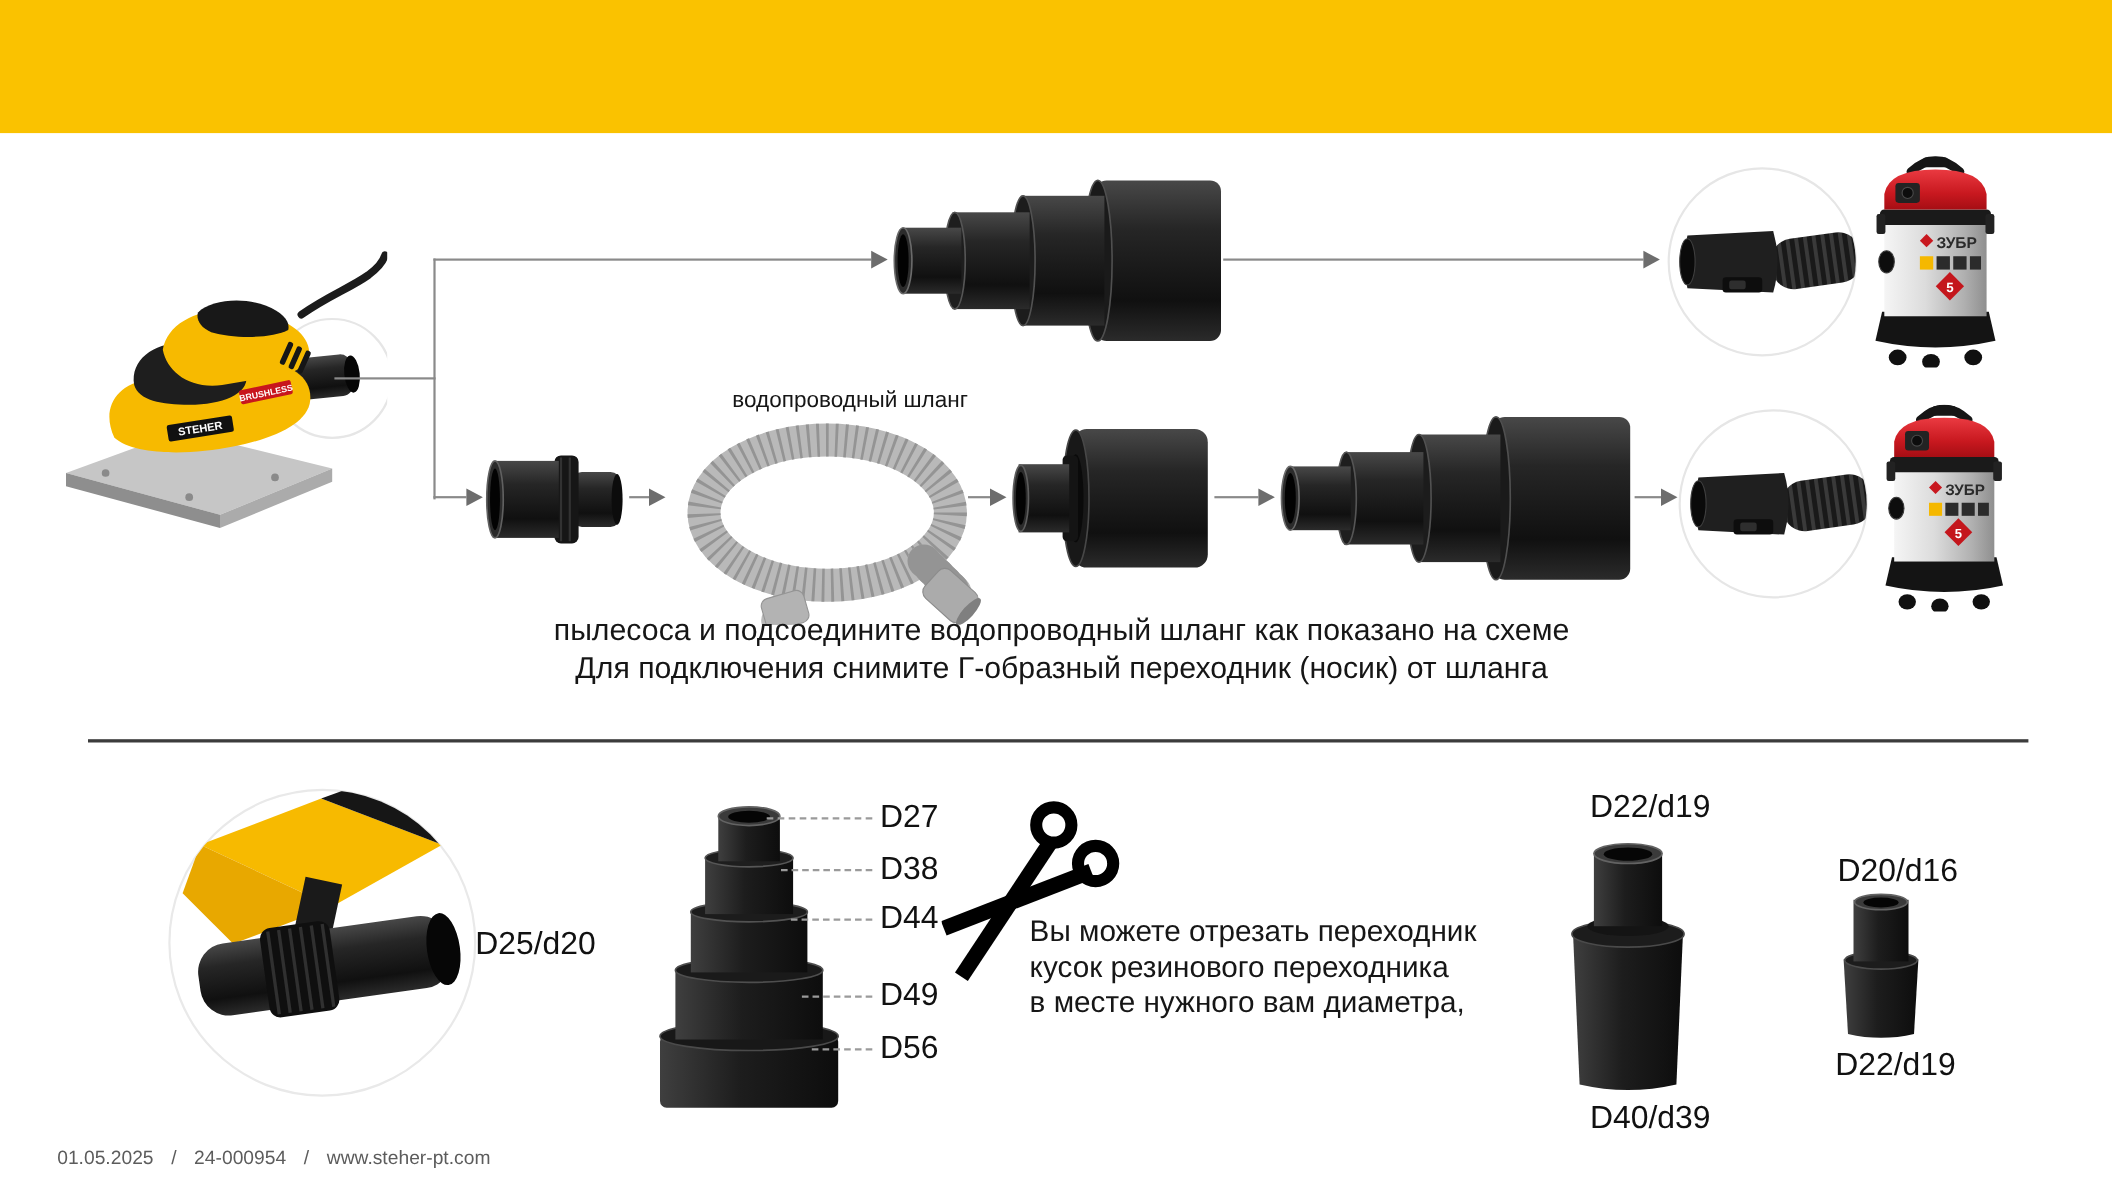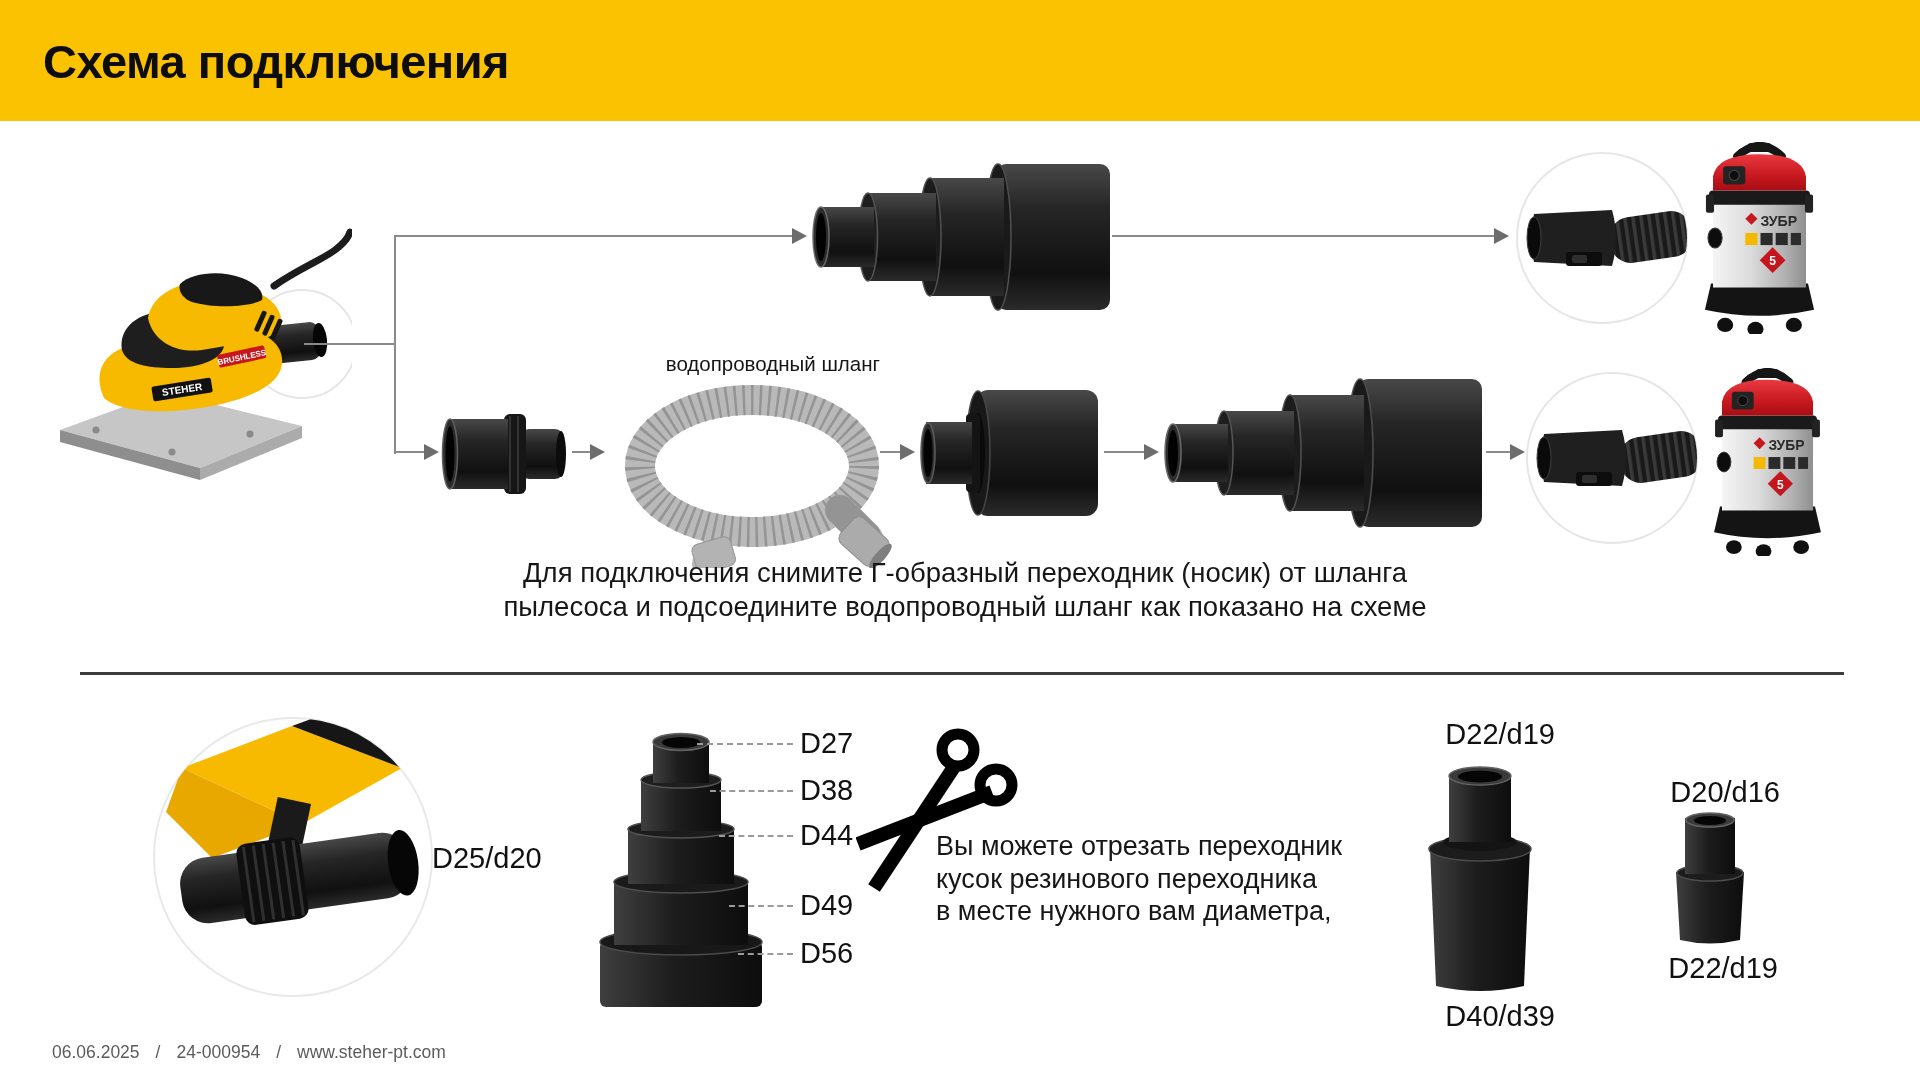--- a/index.html
+++ b/index.html
@@ -56,21 +56,20 @@
         <stop offset="1" stop-color="#a50e14"></stop>
       </linearGradient>
       <pattern id="ribs" width="8" height="10" patternUnits="userSpaceOnUse">
         <rect width="8" height="10" fill="#191919"></rect>
           <rect width="3.5" height="10" fill="#3a3a3a"></rect>
       </pattern>
     </defs>
   </svg>
 
   <div class="abs" id="header"></div>
-  <div class="abs" id="title">Схема подключения</div>
 
   <svg class="abs" style="left:52px;top:222px" width="300" height="260" viewBox="0 0 300 260">
     <circle cx="250" cy="122" r="54" fill="#ffffff" stroke="#e6e6e6" stroke-width="2"></circle>
     <path d="M 222,64 C 248,46 266,40 283,28 C 291,22 296,17 298,10" fill="none" stroke="#1c1c1c" stroke-width="7" stroke-linecap="round"></path>
     <g transform="rotate(-6 230 120)">
       <rect x="198" y="100" width="20" height="44" rx="5" fill="#0f0f0f"></rect>
       <line x1="203" y1="102" x2="203" y2="142" stroke="#333" stroke-width="2"></line>
       <line x1="209" y1="102" x2="209" y2="142" stroke="#333" stroke-width="2"></line>
       <rect x="214" y="103" width="54" height="38" rx="10" fill="url(#gDarkV)"></rect>
       <ellipse cx="268" cy="122" rx="7" ry="17" fill="#060606"></ellipse>
@@ -258,22 +257,22 @@
     </g>
     <rect x="16" y="48" width="100" height="14" rx="4" fill="#1a1a1a"></rect>
     <rect x="13" y="52" width="8" height="18" rx="2" fill="#222"></rect>
       <rect x="111" y="52" width="8" height="18" rx="2" fill="#222"></rect>
     <path d="M 20,48 L 112,48 L 112,34 Q 108,12 66,12 Q 24,12 20,34 Z" fill="url(#gRed)"></path>
     <rect x="30" y="24" width="22" height="18" rx="3" fill="#232323"></rect>
     <circle cx="41" cy="33" r="5" fill="#0d0d0d" stroke="#4a4a4a"></circle>
   </svg>
 
   <div class="abs note" style="left:420px;top:556px">
+    <div>пылесоса и подсоедините водопроводный шланг как показано на схеме</div>
     <div>Для подключения снимите Г-образный переходник (носик) от шланга</div>
-    <div>пылесоса и подсоедините водопроводный шланг как показано на схеме</div>
   </div>
 
   <div class="abs" id="divider"></div>
 
   <svg class="abs" style="left:152px;top:716px" width="282" height="282" viewBox="0 0 282 282">
     <defs>
         <clipPath id="clipC">
           <circle cx="141" cy="141" r="139"></circle>
         </clipPath>
       </defs>
@@ -349,16 +348,16 @@
   <svg class="abs" style="left:1668px;top:808px" width="84" height="140" viewBox="0 0 84 140">
     <path d="M 8,64 L 76,64 L 72,132 Q 42,139 12,132 Z" fill="url(#gDarkH)"></path>
     <ellipse cx="42" cy="65" rx="33" ry="8" fill="#1c1c1c" stroke="#4c4c4c" stroke-width="1.5"></ellipse>
     <rect x="17" y="10" width="50" height="56" fill="url(#gDarkH)"></rect>
     <ellipse cx="42" cy="12" rx="24" ry="7" fill="#3a3a3a" stroke="#636363" stroke-width="1.5"></ellipse>
     <ellipse cx="42" cy="12.5" rx="16" ry="4.5" fill="#050505"></ellipse>
   </svg>
   <div class="abs dlabel center" style="left:1643px;top:952px;width:135px">D22/d19</div>
 
   <div class="abs" id="footer">
-    <span>06.06.2025</span><span class="sep">/</span><span>24-000954</span><span class="sep">/</span><span>www.steher-pt.com</span>
+    <span>01.05.2025</span><span class="sep">/</span><span>24-000954</span><span class="sep">/</span><span>www.steher-pt.com</span>
   </div>
 
 </div>
 
 </body></html>

